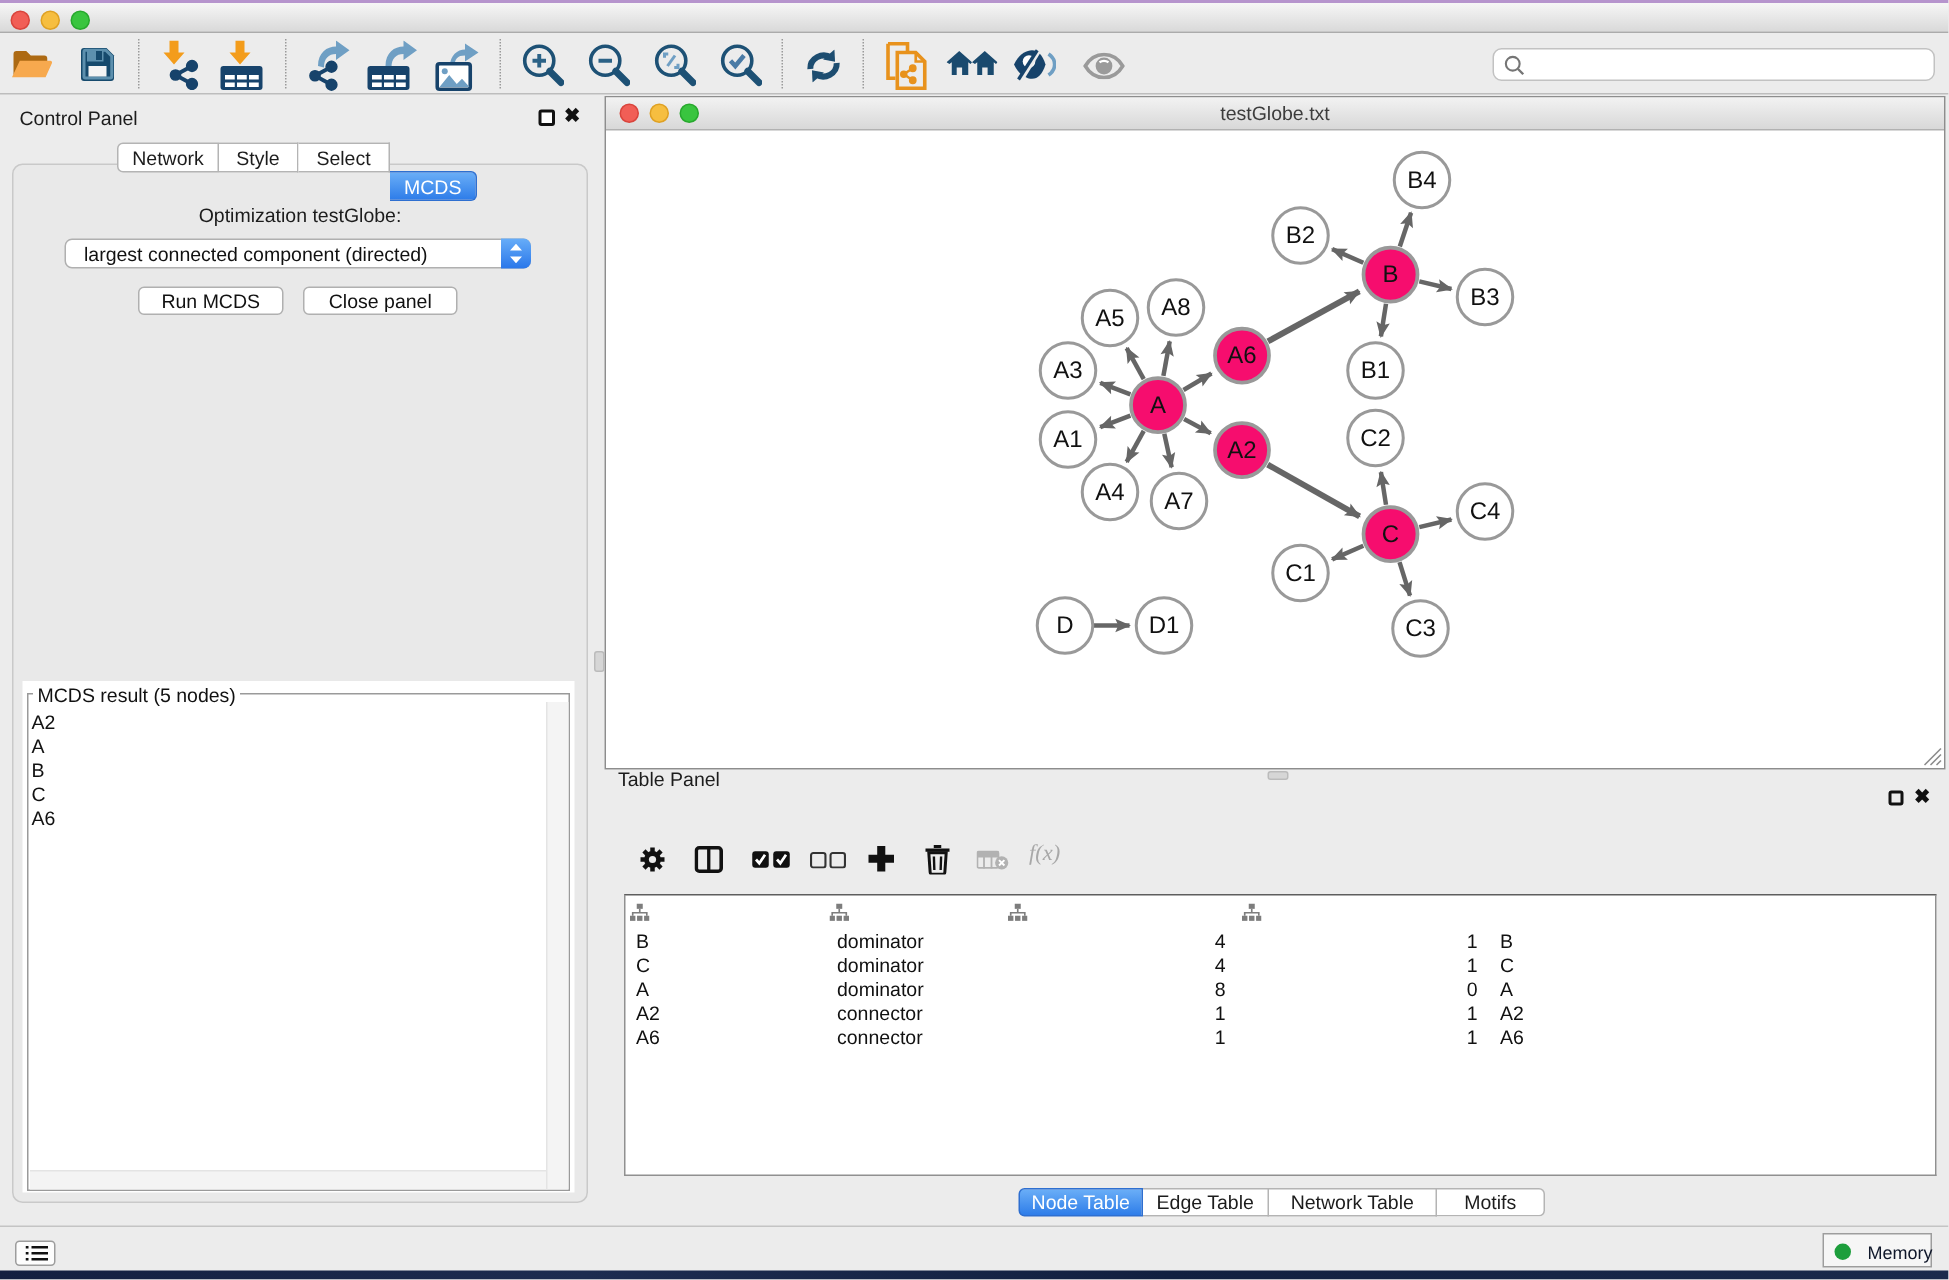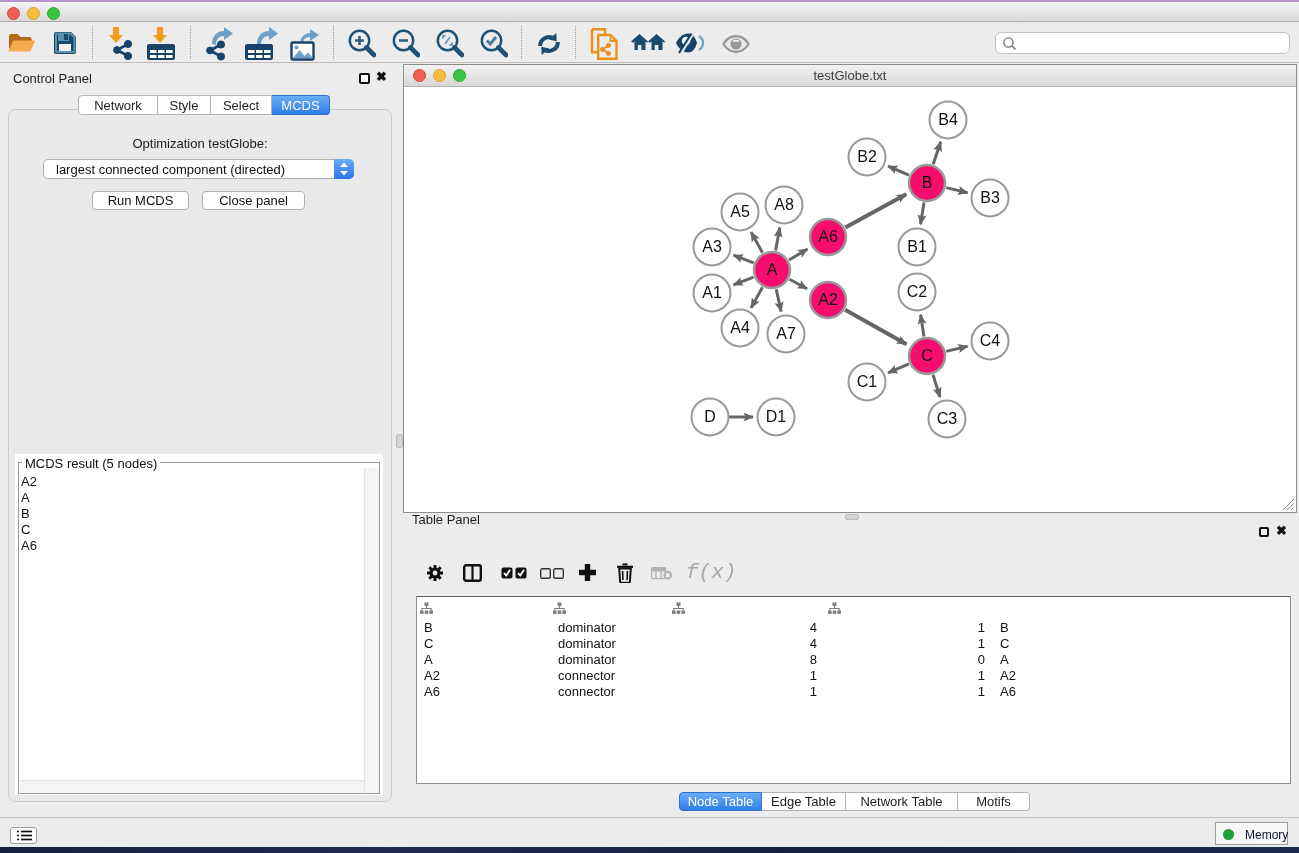--- a/index.html
+++ b/index.html
@@ -18,21 +18,21 @@
 
 #cp-title { left:13px; top:71px; font-size:13px; color:#1c1c1c; }
 #cp-float { left:359px; top:73px; width:11px; height:11px; border:2px solid #111; border-radius:2px; background:#fff; }
 #cp-close { left:376px; top:69px; font-size:13px; font-weight:bold; color:#111; }
 #cp-box { left:8px; top:109px; width:384px; height:693px; background:#e9e9e9; border:1px solid #c9c9c9; border-radius:7px; }
 #cp-tabs { left:78px; top:95px; height:20px; display:flex; }
 .tab { height:20px; background:#fff; border:1px solid #b4b4b4; border-left:none;
   font-size:13px; color:#1c1c1c; text-align:center; line-height:19px; }
 .tab.first { border-left:1px solid #b4b4b4; border-radius:4px 0 0 4px; }
 .tab.last { border-radius:0 4px 4px 0; }
-.tab.sel { background:linear-gradient(#6aaef7,#2e7de9); color:#fff; border-color:#2e6fd0; }
+.tab.sel { background:linear-gradient(#6aaef7,#2e7de9); color:#fff; border-color:#2e6fd0;margin-top:19px; }
 #opt-label { left:0; top:136px; width:400px; text-align:center; font-size:13px; color:#1c1c1c; }
 #dropdown { left:43px; top:159px; width:311px; height:20px; background:#fff; border:1px solid #b0b0b0; border-radius:5px; }
 #dropdown .dtext { position:absolute; left:12px; top:2px; font-size:13px; color:#111; }
 #dropdown .dbtn { position:absolute; right:-1px; top:-1px; width:20px; height:20px; border-radius:0 5px 5px 0;
   background:linear-gradient(#67adf8,#2a77ea); }
 .btn { position:absolute; height:19px; background:#fff; border:1px solid #b0b0b0; border-radius:4px;
   font-size:13px; color:#111; text-align:center; line-height:17px; }
 #fs-white { left:15px; top:454px; width:368px; height:341px; background:#fff; }
 #fieldset { left:18px; top:462px; width:362px; height:332px; border:1px solid #9a9a9a; }
 #fs-legend { left:22px; top:456px; font-size:13px; color:#111; background:#fff; padding:0 3px; }
@@ -213,21 +213,21 @@
       <path d="M10,10 L13.5,13.5" stroke="#757575" stroke-width="1.6"></path>
     </svg>
   </div>
 </div>
 
 <div id="cp-title" class="abs">Control Panel</div>
 <div id="cp-float" class="abs"></div>
 <div id="cp-close" class="abs">✖</div>
 <div id="cp-box" class="abs"></div>
 <div id="cp-tabs" class="abs">
-  <div class="tab first" style="width:80px">Network</div>
+  <div class="tab first" style="width:68px">Network</div>
   <div class="tab" style="width:53px">Style</div>
   <div class="tab" style="width:61px">Select</div>
   <div class="tab sel last" style="width:58px">MCDS</div>
 </div>
 <div id="opt-label" class="abs">Optimization testGlobe:</div>
 <div id="dropdown" class="abs">
   <div class="dtext">largest connected component (directed)</div>
   <div class="dbtn">
       <svg width="20" height="20" viewBox="0 0 20 20" style="position:absolute">
     <path d="M6,8 L10,3.5 L14,8 z M6,12 L10,16.5 L14,12 z" fill="#fff"></path>
@@ -379,21 +379,21 @@
   <path d="M3.2,6.5 h11.6 l-0.9,13 a1.4,1.4 0 0 1 -1.4,1.3 h-7 a1.4,1.4 0 0 1 -1.4,-1.3 z" fill="none" stroke="#111" stroke-width="2"></path>
   <path d="M6.6,9 l0.3,9 M11.4,9 l-0.3,9" stroke="#111" stroke-width="1.6"></path>
 </svg>
 <svg class="abs" style="left:651px;top:567px" width="22" height="13" viewBox="0 0 22 13">
   <rect x="0.6" y="0.6" width="14" height="11" rx="1" fill="none" stroke="#b2b2b2" stroke-width="1.2"></rect>
   <path d="M1,4 h13.5 M5,1 v11 M10,1 v11" stroke="#b2b2b2" stroke-width="1.2"></path>
   <rect x="0.6" y="0.6" width="14" height="3.4" fill="#b2b2b2"></rect>
   <circle cx="16.8" cy="8.2" r="4.4" fill="#b2b2b2"></circle>
   <path d="M15,6.4 l3.6,3.6 M18.6,6.4 l-3.6,3.6" stroke="#fff" stroke-width="1.3"></path>
 </svg>
-<div class="abs" style="left:686px;top:561px; font-family:Liberation Mono, monospace; font-style:italic; font-size:21px; color:#a8a8a8;">f(x)</div>
+<div class="abs" style="left:686px;top:561px; font-family:Liberation Serif, serif; font-style:italic; font-size:15px; color:#a8a8a8;">f(x)</div>
 <div id="tablebox" class="abs">
   <svg class="abs" style="left:3px;top:5px" width="13" height="13" viewBox="0 0 13 13">
       <g fill="#7d7d7d">
         <rect x="4.5" y="0.5" width="4" height="3.4"></rect>
         <rect x="0" y="8.5" width="3.6" height="3.4"></rect>
         <rect x="4.7" y="8.5" width="3.6" height="3.4"></rect>
         <rect x="9.4" y="8.5" width="3.6" height="3.4"></rect>
       </g>
       <path d="M6.5,4 v2.5 M1.8,8.5 v-2 h9.4 v2" fill="none" stroke="#7d7d7d" stroke-width="1.1"></path>
     </svg>

